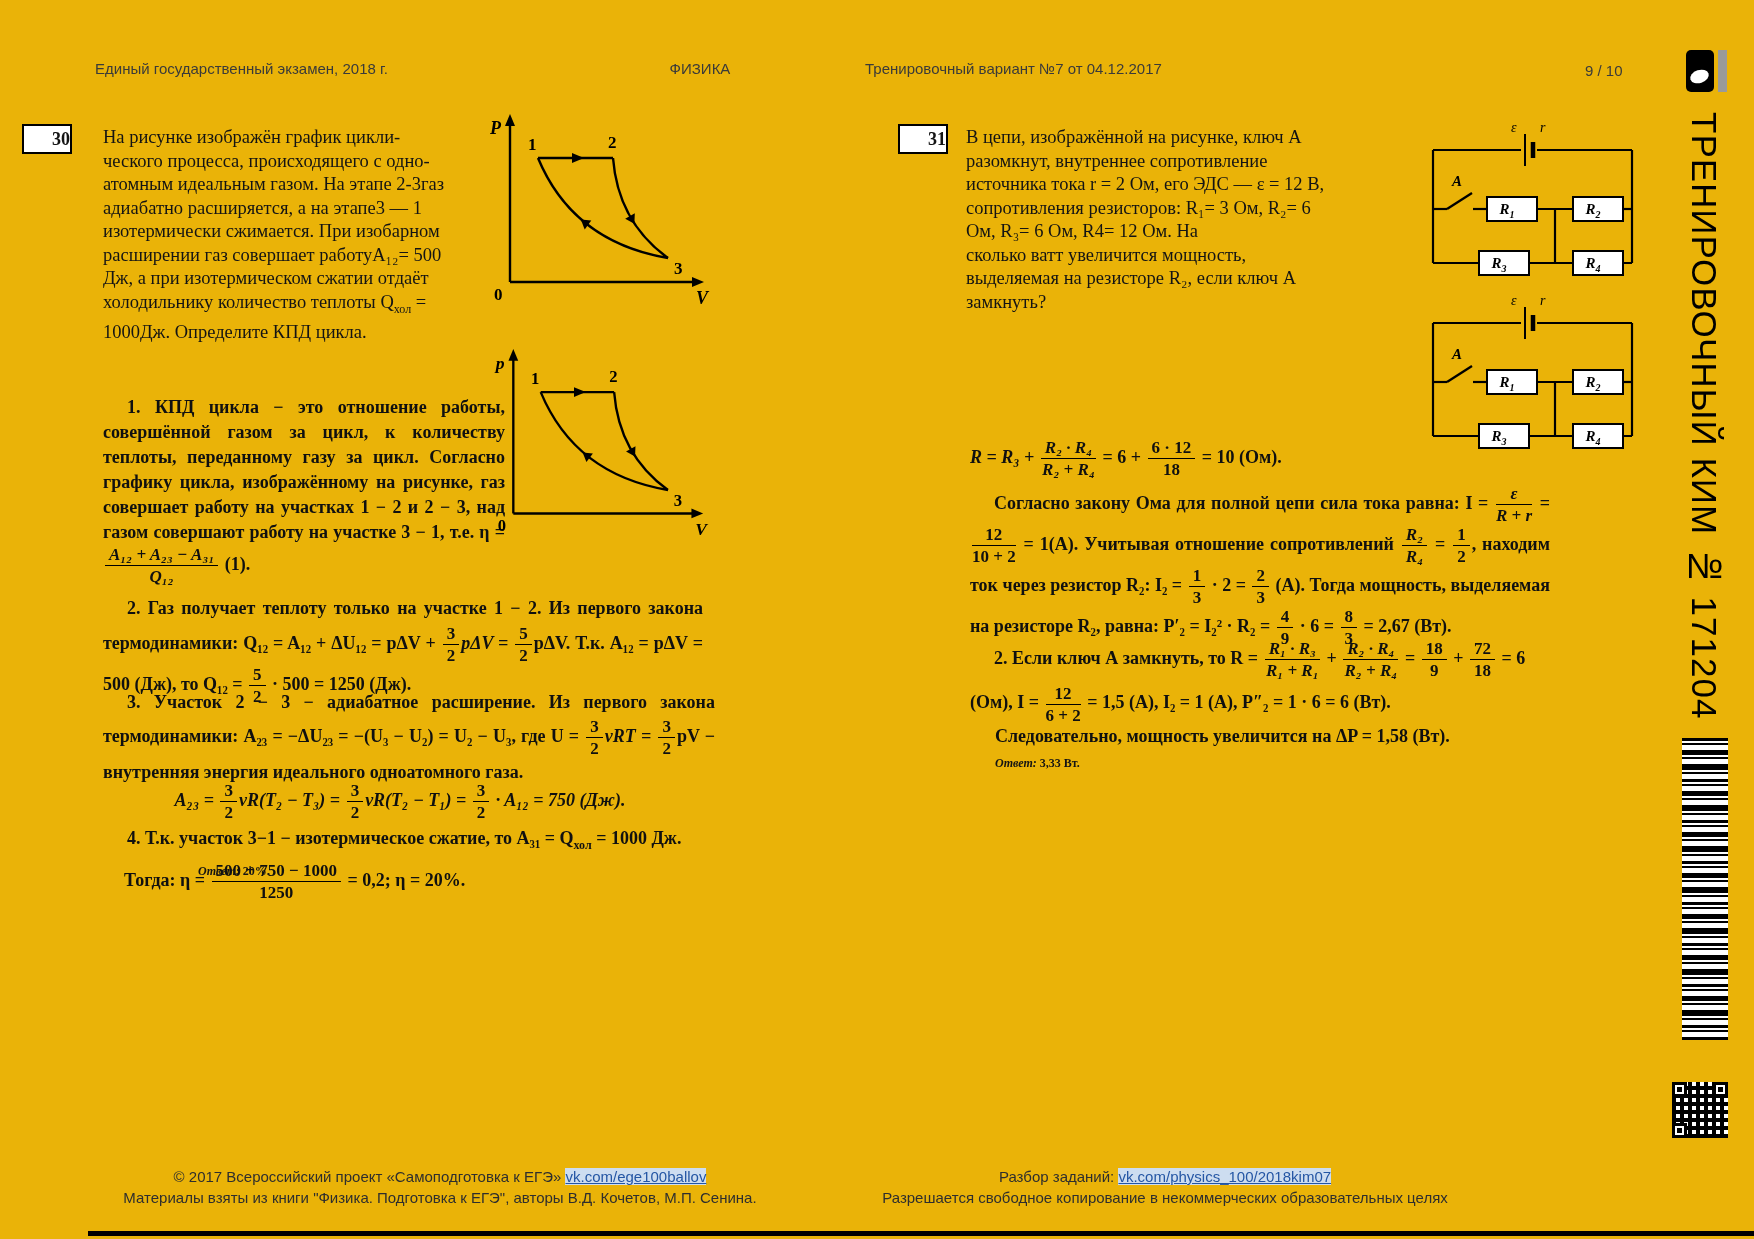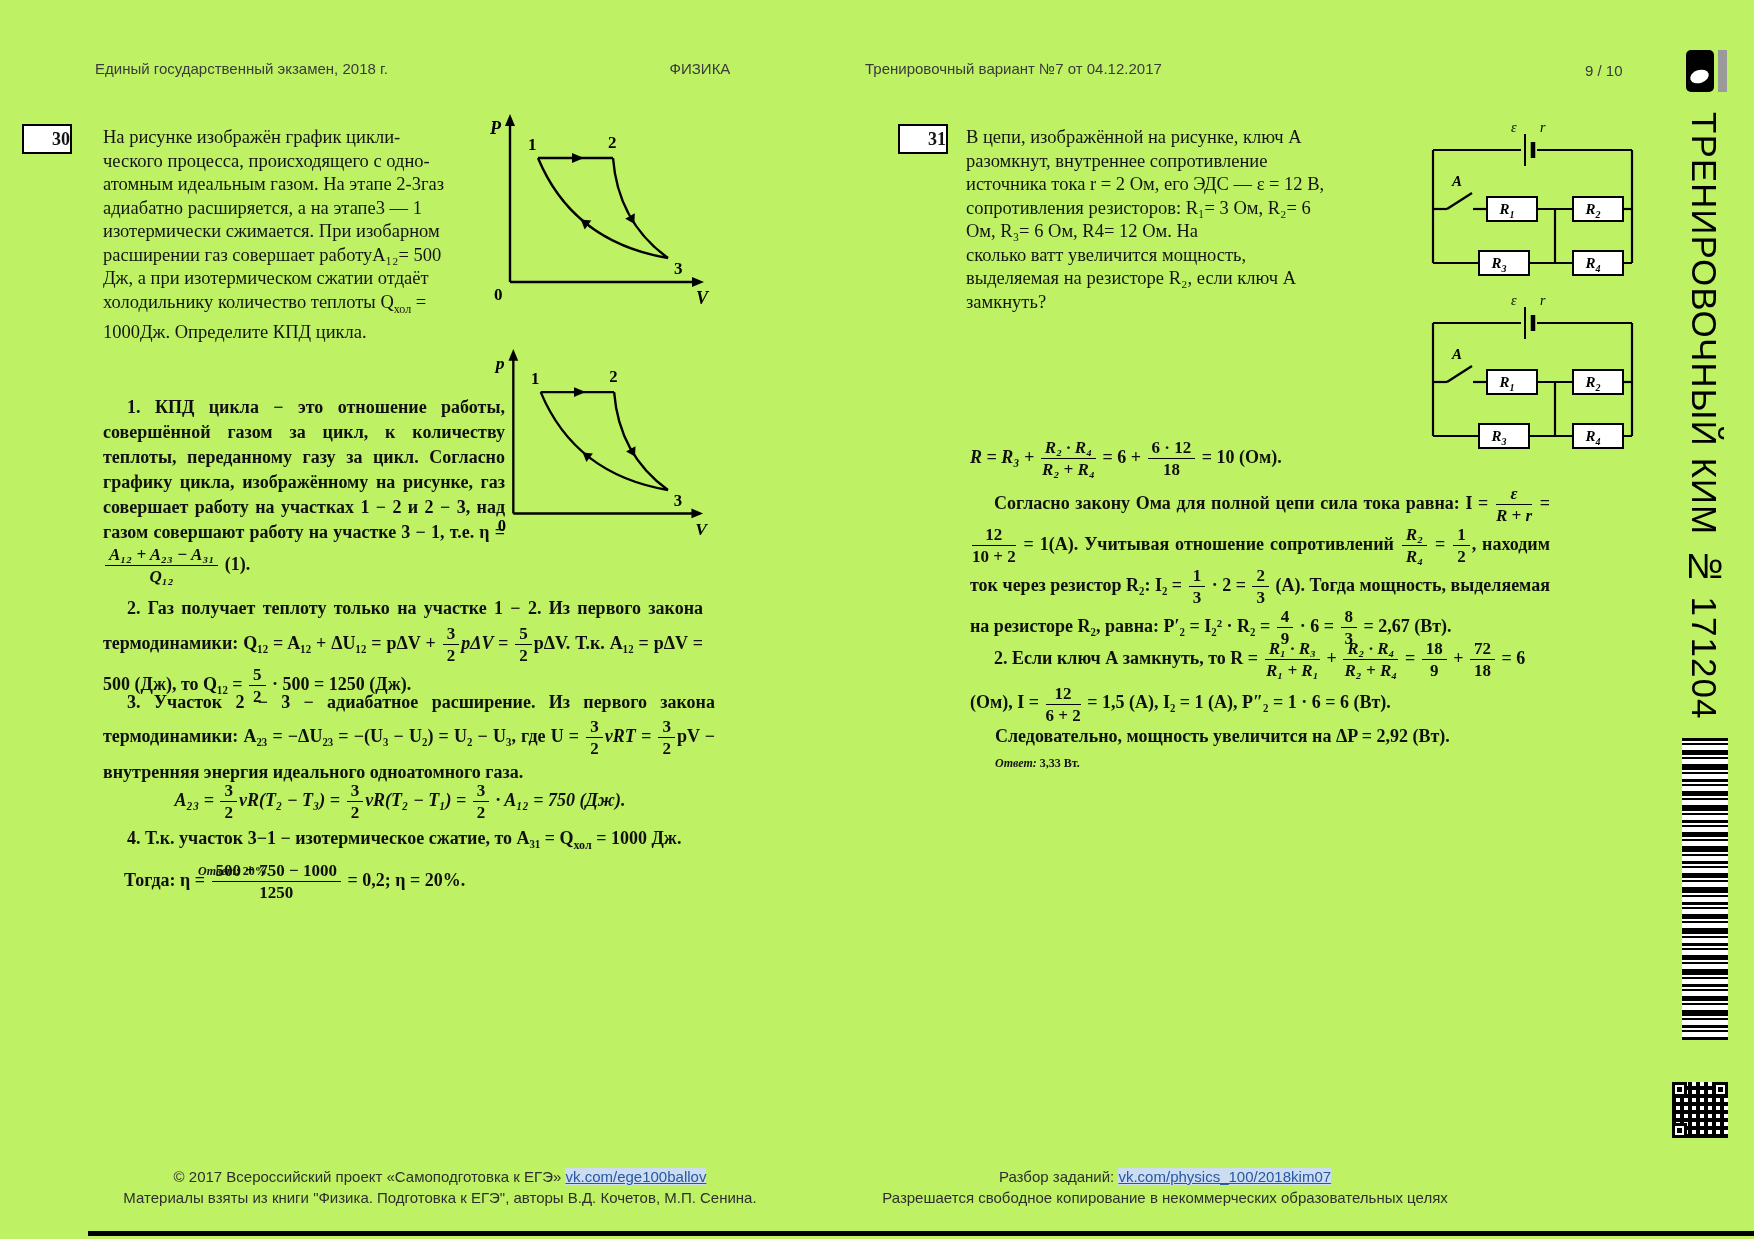--- a/index.html
+++ b/index.html
@@ -1,16 +1,16 @@
 <!DOCTYPE html>
 <html><head>
 <meta charset="utf-8">
 <style>
   html,body{margin:0;padding:0;background:#e8e8e8;}
-  .page{position:relative;width:1754px;height:1239px;background:#bef264;overflow:hidden;
+  .page{position:relative;width:1754px;height:1239px;background:#eab308;overflow:hidden;
         font-family:"Liberation Serif","DejaVu Serif",serif;color:#141414;}
   .abs{position:absolute;}
   .sans{font-family:"Liberation Sans","DejaVu Sans",sans-serif;}
   .hdr{font-size:15px;color:#3a3a3a;}
   .qbox{width:46px;height:26px;border:2px solid #000;text-align:right;
         font-weight:bold;font-size:18px;line-height:26px;background:#fff;}
   .st{font-size:18.5px;line-height:23.5px;white-space:pre-line;}
   .st sub{font-size:12px;}
   .sol{font-weight:bold;font-size:18px;text-align:justify;color:#101010;}
   .sol .ind{display:inline-block;width:24px;}
@@ -205,21 +205,21 @@
 
   <div class="abs sol" style="left:970px;top:484px;width:580px;line-height:37px;">
     <span class="ind"></span><span>Согласно закону Ома для полной цепи сила тока равна: I = </span><span class="frac it"><span class="fn">ε</span><span class="fd">R + r</span></span><span> = </span><span class="frac"><span class="fn">12</span><span class="fd">10 + 2</span></span><span> = 1(А). Учитывая отношение сопротивлений </span><span class="frac it"><span class="fn">R₂</span><span class="fd">R₄</span></span><span> = </span><span class="frac"><span class="fn">1</span><span class="fd">2</span></span><span>, находим ток через резистор R₂:  I₂ = </span><span class="frac"><span class="fn">1</span><span class="fd">3</span></span><span> · 2 = </span><span class="frac"><span class="fn">2</span><span class="fd">3</span></span><span> (А). Тогда мощность, выделяемая на резисторе R₂, равна:  P′₂ = I₂² · R₂ = </span><span class="frac"><span class="fn">4</span><span class="fd">9</span></span><span> · 6 = </span><span class="frac"><span class="fn">8</span><span class="fd">3</span></span><span> = 2,67 (Вт).</span>
   </div>
 
   <div class="abs sol" style="left:970px;top:636px;width:588px;line-height:44px;text-align:left;">
     <span class="ind"></span><span>2. Если ключ А замкнуть, то R = </span><span class="frac it"><span class="fn">R₁ · R₃</span><span class="fd">R₁ + R₁</span></span><span> + </span><span class="frac it"><span class="fn">R₂ · R₄</span><span class="fd">R₂ + R₄</span></span><span> = </span><span class="frac"><span class="fn">18</span><span class="fd">9</span></span><span> + </span><span class="frac"><span class="fn">72</span><span class="fd">18</span></span><span> = 6 (Ом), I = </span><span class="frac"><span class="fn">12</span><span class="fd">6 + 2</span></span><span> = 1,5 (А), I₂ = 1 (А), P″₂ = 1 · 6 = 6 (Вт).</span>
   </div>
 
   <div class="abs sol" style="left:995px;top:726px;width:560px;text-align:left;">
-    <span>Следовательно, мощность увеличится на ΔP = 2,92 (Вт).</span>
+    <span>Следовательно, мощность увеличится на ΔP = 1,58 (Вт).</span>
   </div>
 
   <div class="abs ansline" style="left:995px;top:756px;">
     <span class="anslab">Ответ:</span> <span class="ansval">3,33 Вт.</span>
   </div>
 
   <div class="abs kim" style="left:1684px;top:112px;height:610px;">ТРЕНИРОВОЧНЫЙ КИМ № 171204</div>
   <div class="abs barcode" style="left:1682px;top:738px;width:46px;height:302px;"></div>
   <div class="abs qr" style="left:1672px;top:1082px;width:56px;height:56px;">
     <div class="finder" style="left:0;top:0;"></div>

